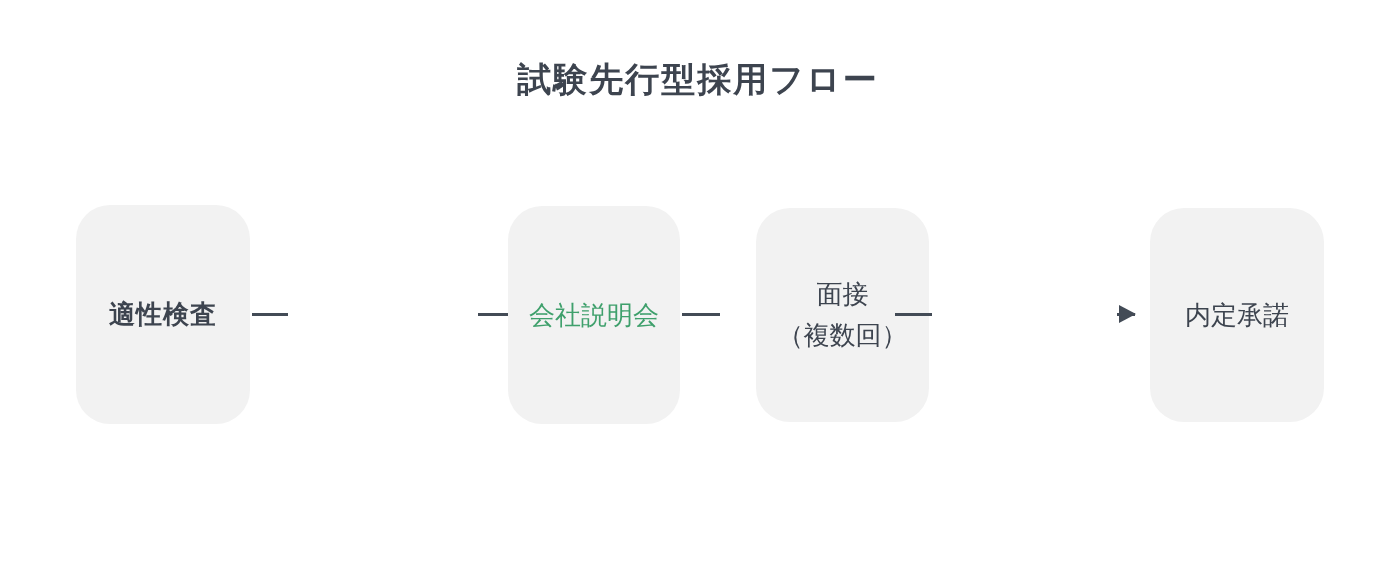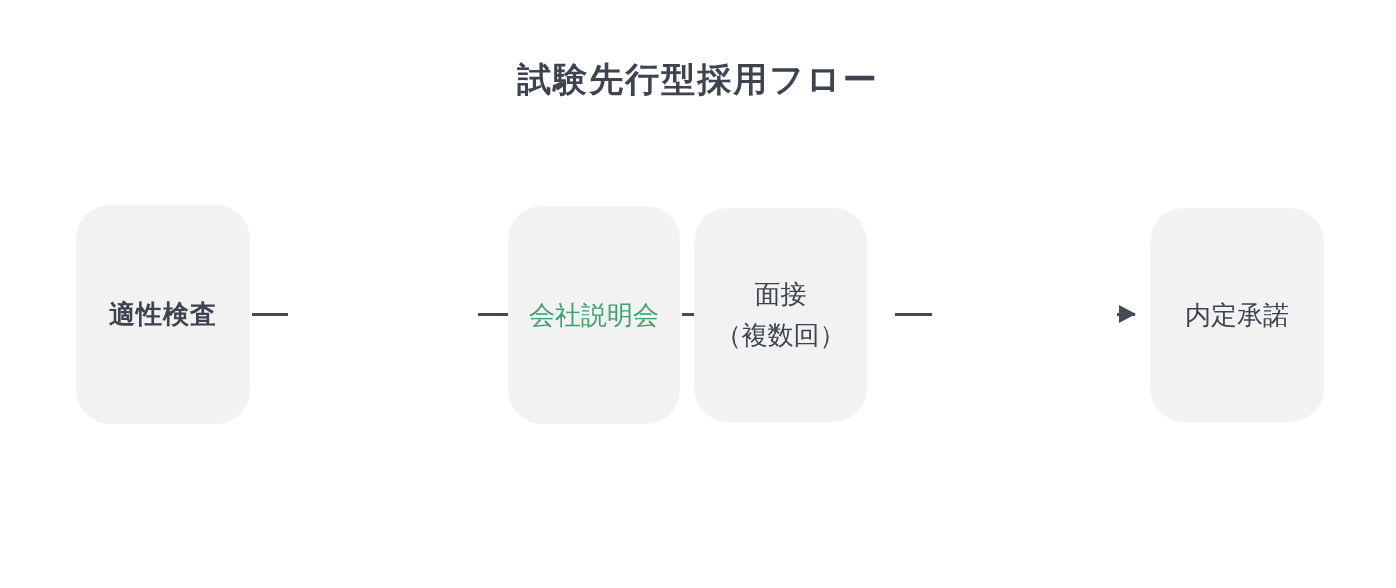--- a/index.html
+++ b/index.html
@@ -104,21 +104,21 @@
 
 
     <div class="connector" style="left:402px; width:30px; top:110px;"></div>
 
     <div class="flow-node" style="left:432px; top:3px; width:172px; height:218px;">
       <span class="node-label accent">会社説明会</span>
     </div>
 
     <div class="connector" style="left:606px; width:38px; top:110px;"></div>
 
-    <div class="flow-node" style="left:618px; top:5px; width:173px; height:214px;">
+    <div class="flow-node" style="left:680px; top:5px; width:173px; height:214px;">
       <span class="node-label">面接
 （複数回）</span>
     </div>
 
     <div class="connector" style="left:819px; width:37px; top:110px;"></div>
 
 
     <div class="connector-arrow" style="left:1041px; width:18px; top:110px;"></div>
 
     <div class="flow-node" style="left:1074px; top:5px; width:174px; height:214px;align-items:center;">

